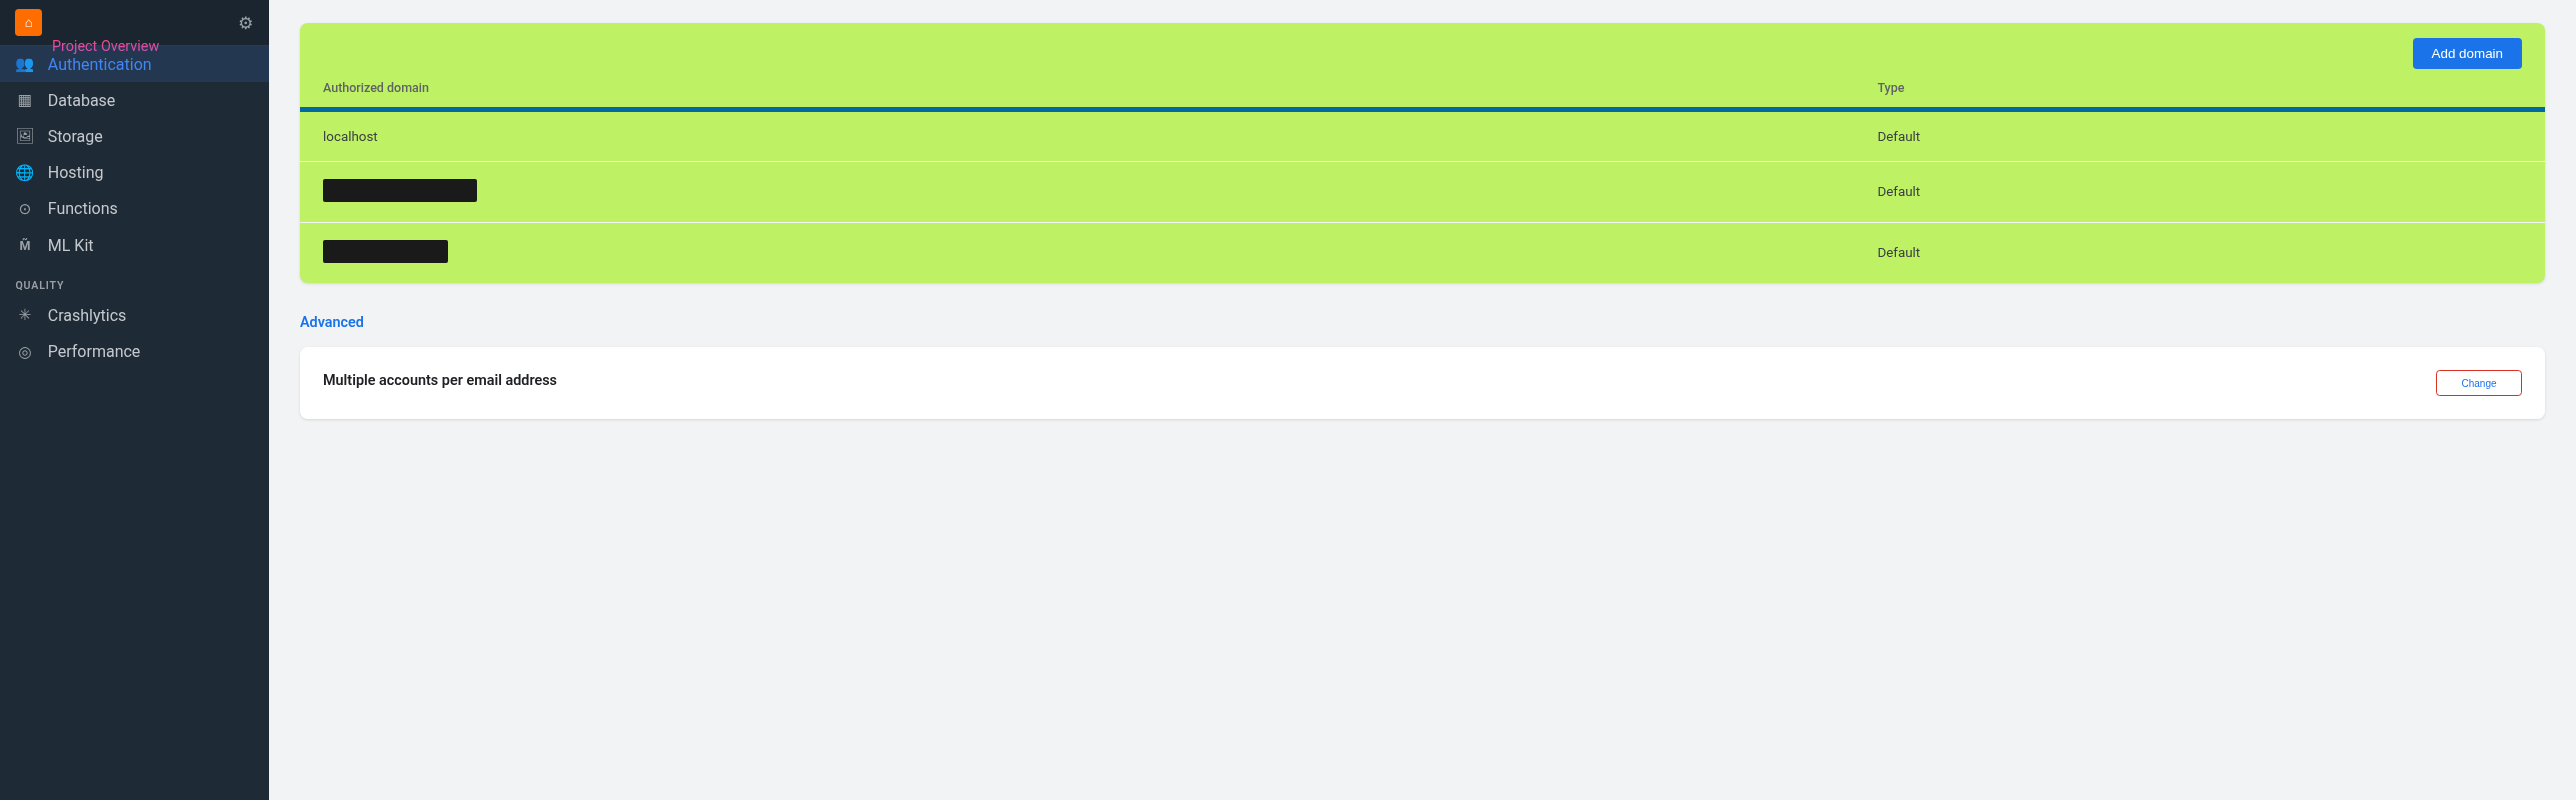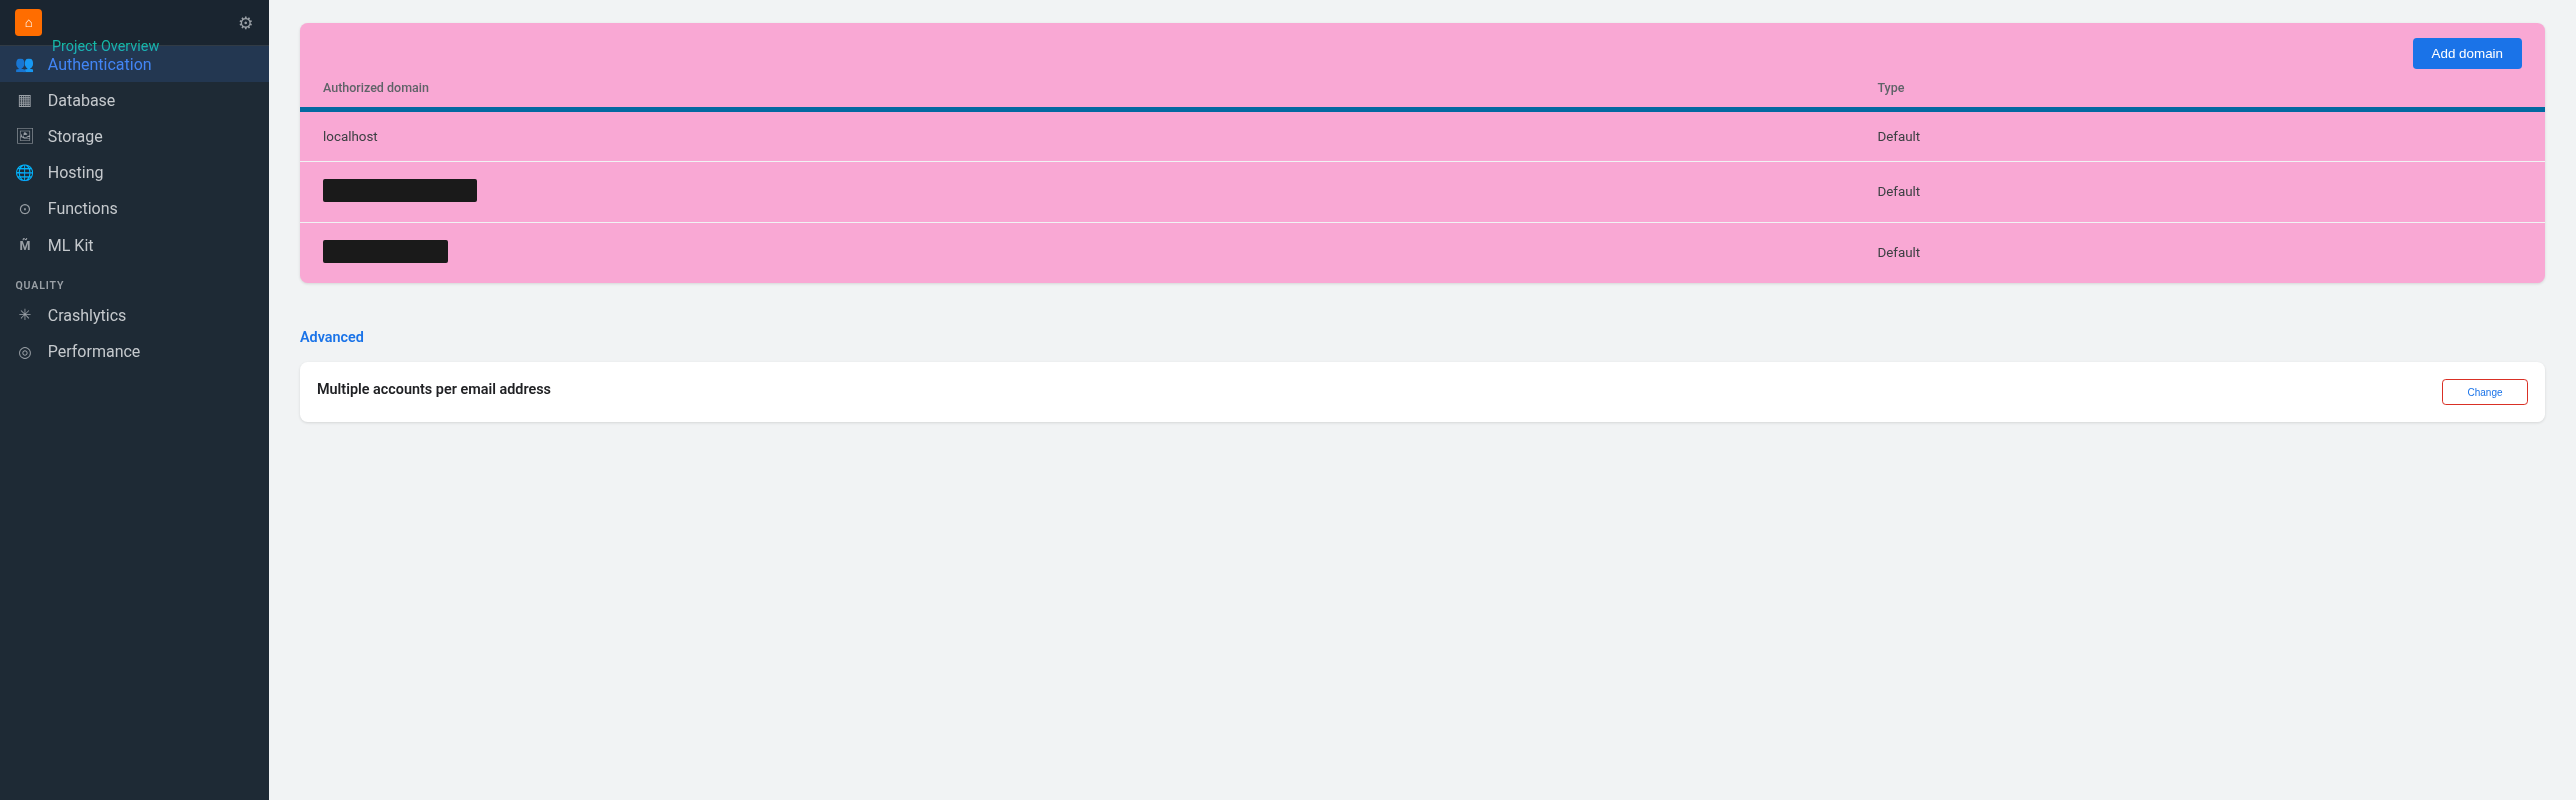--- a/index.html
+++ b/index.html
@@ -40,21 +40,21 @@
       display: flex;
       align-items: center;
       justify-content: center;
       color: white;
       font-size: 13.4px;
       font-weight: bold;
       margin-right: 9.6px;
     }
 
     .sidebar-header-title {
-      color: #14b8a6;
+      color: #ec4899;
       font-size: 14.4px;
       flex: 1;
       margin-top: 47px;
     }
 
     .sidebar-gear {
       color: #9aa0a6;
       font-size: 17.3px;
       cursor: pointer;
     }
@@ -106,24 +106,24 @@
 
     
     .main {
       flex: 1;
       overflow-y: auto;
       padding: 23px 31px;
       background: #f1f3f4;
     }
 
     .card {
-      background: #f9a8d4;
+      background: #bef264;
       border-radius: 7.7px;
       box-shadow: 0 1px 2.9px rgba(0,0,0,0.12);
-      margin-bottom: 39px;
+      margin-bottom: 24px;
       overflow: hidden;
     }
 
     .card-top-actions {
       display: flex;
       justify-content: flex-end;
       padding: 15.4px 23px 0;
     }
 
     .btn-add-domain {
@@ -182,21 +182,21 @@
       font-size: 14.4px;
       font-weight: 600;
       color: #1a73e8;
       padding: 7.7px 0 15.4px;
     }
 
     .advanced-card {
       background: white;
       border-radius: 7.7px;
       box-shadow: 0 1px 2.9px rgba(0,0,0,0.12);
-      padding: 17px;
+      padding: 23px;
       display: flex;
       align-items: center;
       justify-content: space-between;
       gap: 23px;
     }
 
     .advanced-card-text h3 {
       font-size: 14.4px;
       font-weight: 600;
       color: #202124;

